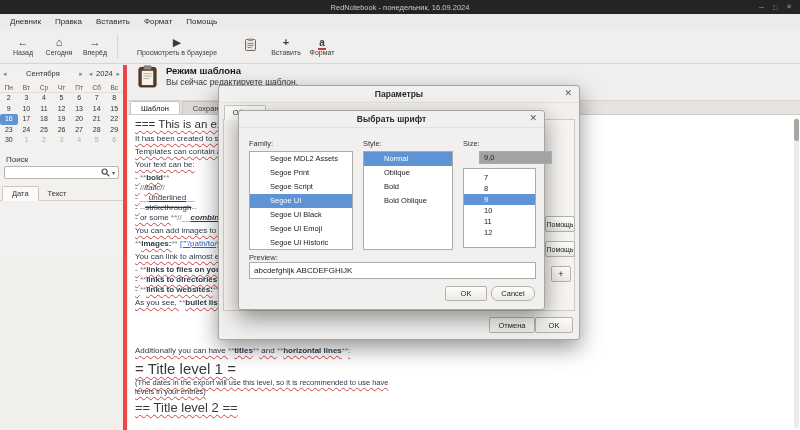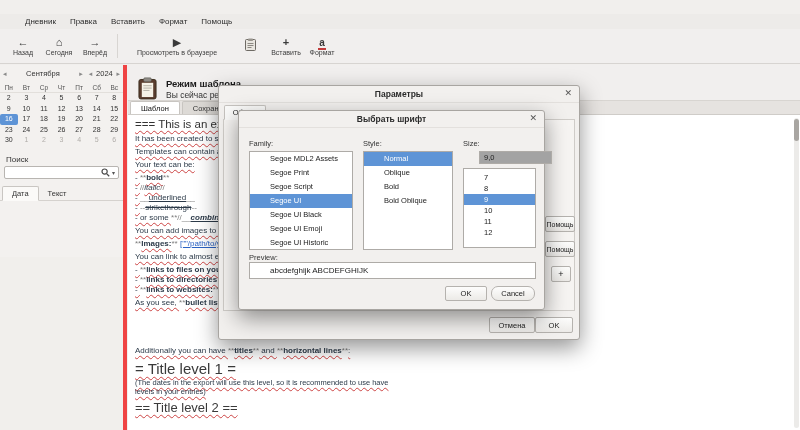--- a/index.html
+++ b/index.html
@@ -8,21 +8,21 @@
   .window { position:relative; width:800px; height:430px; overflow:hidden; background:#f1efed; }
 
   
   .titlebar { position:absolute; top:0; left:0; right:0; height:14px; background:#242424; color:#c9c9c9;
     font-size:7.5px; display:flex; align-items:center; justify-content:center; }
   .winctrls { position:absolute; right:8px; top:0; height:14px; display:flex; gap:9px; align-items:center;
     color:#9a9a9a; font-size:7px; }
 
   
   .menubar { position:absolute; top:14px; left:0; right:0; height:15px; background:#edebe9;
-    display:flex; align-items:center; padding-left:18px; font-size:8px; color:#2e2e2e; }
+    display:flex; align-items:center; padding-left:3px; font-size:8px; color:#2e2e2e; }
   .mitem { padding:0 7px; }
 
   
   .toolbar { position:absolute; top:29px; left:0; right:0; height:35px; background:#f1efee;
     border-bottom:1px solid #d7d4d1; display:flex; align-items:center; padding:0 5px; }
   .tbtn { display:flex; flex-direction:column; align-items:center; justify-content:center;
     min-width:36px; height:31px; font-size:7px; color:#3c3c3c; border-radius:2px; }
   .tbtn .ticon { font-size:11px; line-height:13px; color:#3a3a3a; }
   .tbtn.wide { min-width:110px; }
   .tsep { width:1px; height:24px; background:#d8d5d2; margin:0 4px; }
@@ -48,21 +48,21 @@
     display:flex; align-items:center; justify-content:flex-end; padding:0 3px; gap:2px; }
   .caret { font-size:6px; color:#555; }
   .sidetabs { display:flex; margin-top:7px; border-bottom:1px solid #d5d2ce; padding-left:2px; align-items:flex-end; }
   .stab { font-size:7.5px; padding:2px 9px; color:#333; }
   .stab.active { background:#fbfaf8; border:1px solid #c9c6c2; border-bottom:1px solid #fbfaf8;
     border-radius:2px 2px 0 0; margin-bottom:-1px; }
   .sidepanel { position:absolute; left:0; right:0; top:192px; bottom:0; background:#f1efec; }
 
   
   .main { position:absolute; left:128px; top:65px; right:0; bottom:0; background:#fff; }
-  .banner { height:35px; background:#f1efee; display:flex; align-items:flex-end; gap:9px; padding-left:10px; }
+  .banner { height:35px; background:#f1efee; display:flex; align-items:flex-start; gap:9px; padding-left:10px; }
   .btitle { font-size:9.5px; font-weight:bold; color:#1a1a1a; }
   .bsub { font-size:8.5px; color:#333; margin-top:1px; }
   .edtabs { height:15px; background:#e6e3e0; border-top:1px solid #d8d5d1; border-bottom:1px solid #cfccc8;
     display:flex; align-items:flex-end; padding-left:2px; }
   .etab { font-size:7.5px; padding:2px 10px 1px 10px; color:#333; border:1px solid #c8c5c1; border-bottom:none;
     background:#dddad6; border-radius:2px 2px 0 0; margin-right:2px; }
   .etab.active { background:#fff; color:#111; }
   .editor { position:absolute; left:0; right:0; top:51px; bottom:0; background:#fff; }
   .edcontent { padding:2px 0 0 7px; }
   .eline { font-size:8px; line-height:10px; height:10px; color:#2c3a49; white-space:pre; }
@@ -114,31 +114,39 @@
   .famlist { left:10px; top:40px; width:104px; height:99px; }
   .stylist { left:124px; top:40px; width:90px; height:99px; }
   .sizelist { left:224px; top:57px; width:73px; height:80px; padding-top:3px; }
   .fditem { height:14px; line-height:14px; font-size:7.5px; padding-left:20px; color:#222; white-space:nowrap; }
   .sizelist .fditem { height:11px; line-height:11px; }
   .fditem.sel { background:#5e94d6; color:#fff; }
   .fdsize { position:absolute; left:224px; top:40px; width:73px; height:13px; background:#a3a3a3;
     border:1px solid #aeaba7; font-size:7.5px; display:flex; align-items:center; padding-left:4px; color:#222;margin-left:16px; }
   .fdlabel.prev { left:10px; top:142px; }
   .fdpreview { position:absolute; left:10px; top:151px; width:287px; height:17px; background:#fff;
-    border:1px solid #aeaba7; font-size:8px; display:flex; align-items:center; padding-left:20px; color:#222; }
+    border:1px solid #aeaba7; font-size:8px; display:flex; align-items:center; padding-left:4px; color:#222; }
   .fbtn { position:absolute; top:175px; height:15px; font-size:7.5px; background:linear-gradient(#fdfdfc,#eceae7);
     border:1px solid #b5b2ae; border-radius:2px; color:#222; display:flex; align-items:center; justify-content:center; }
   .fdok { right:57px; width:42px; }
   .fdcancel { right:9px; width:44px;border-radius:7px; }
 </style>
 </head>
 <body>
 
 <div class="window">
 
+  <div class="titlebar">
+    <span>RedNotebook - понедельник, 16.09.2024</span>
+    <span class="winctrls">
+      <span>─</span>
+      <span>□</span>
+      <span>✕</span>
+    </span>
+  </div>
 
   <div class="menubar">
       <span class="mitem">Дневник</span>
       <span class="mitem">Правка</span>
       <span class="mitem">Вставить</span>
       <span class="mitem">Формат</span>
       <span class="mitem">Помощь</span>
     </div>
 
   <div class="toolbar">

